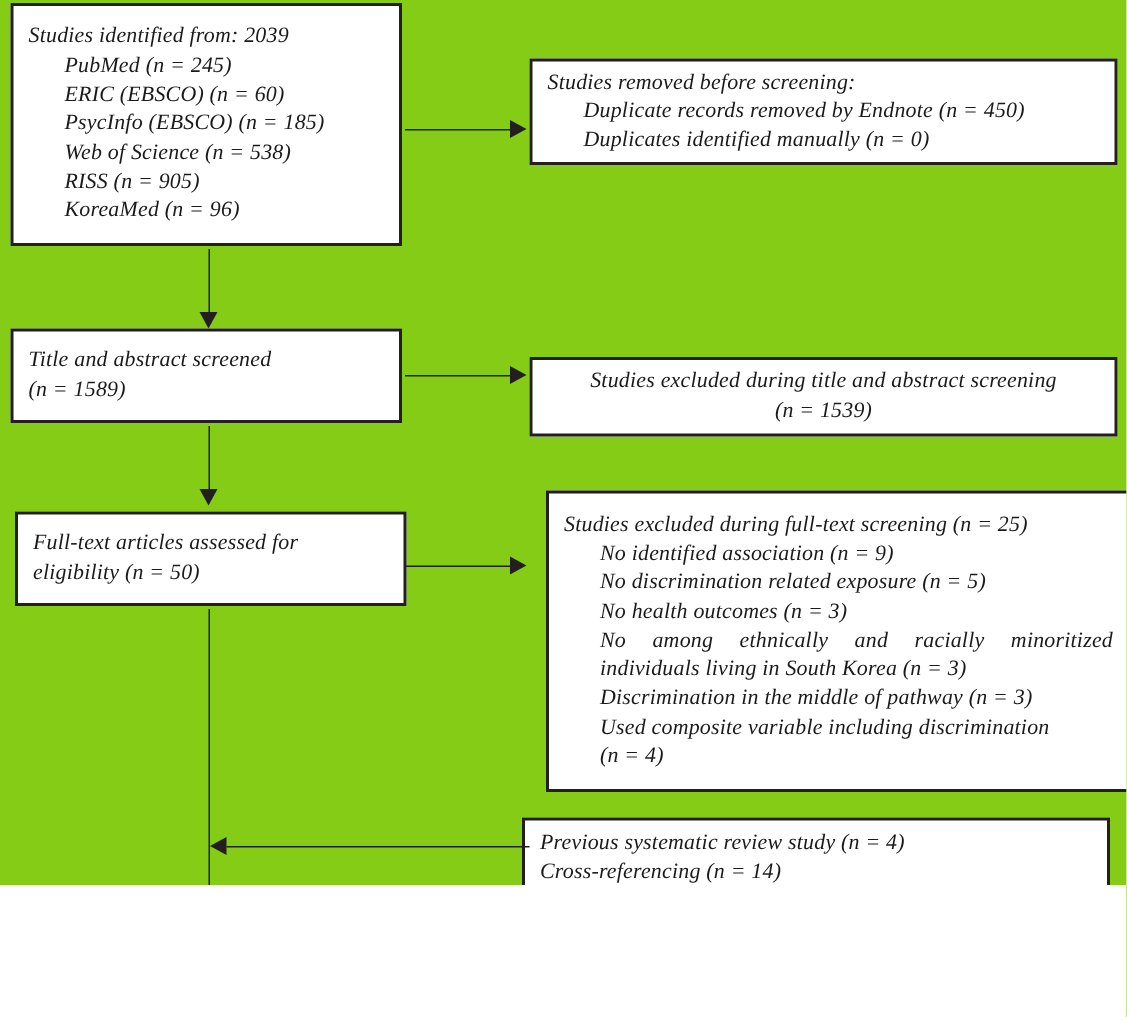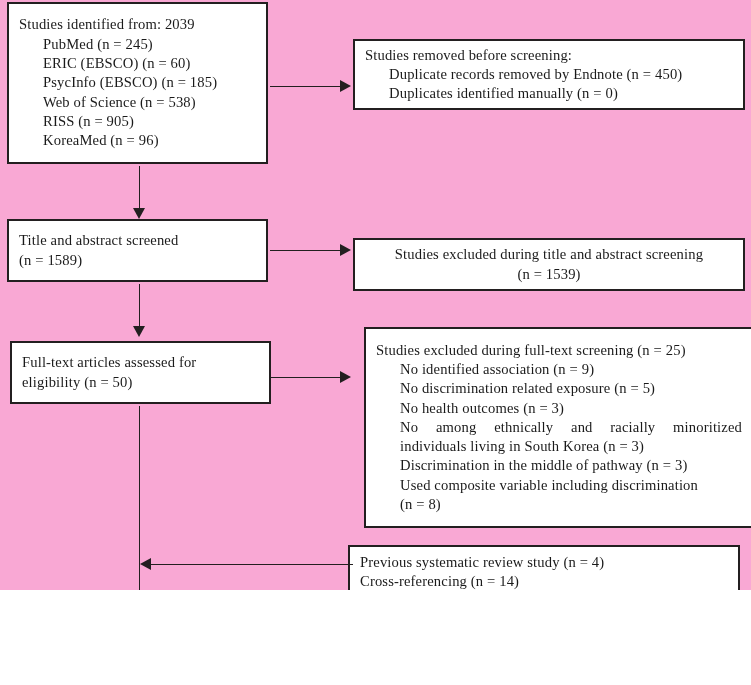--- a/index.html
+++ b/index.html
@@ -8,22 +8,23 @@
     background: #ffffff;
   }
   body {
     font-family: "Liberation Serif", "DejaVu Serif", serif;
     color: #1a1a1a;
   }
   #diagram {
     position: relative;
     width: 751px;
     height: 590px;
-    background: #f9a8d4;
+    background: #84cc16;
     overflow: hidden;
+    font-style: italic;
   }
   .box {
     position: absolute;
     box-sizing: border-box;
     border: 2px solid #231f20;
     background: #ffffff;
     display: flex;
     flex-direction: column;
     justify-content: center;
   }
@@ -161,21 +162,21 @@
   <div class="box" id="box-excluded-ft">
     <div class="lines">
       <div class="ln">Studies excluded during full-text screening (n = 25)</div>
       <div class="ln indent">No identified association (n = 9)</div>
       <div class="ln indent">No discrimination related exposure (n = 5)</div>
       <div class="ln indent">No health outcomes (n = 3)</div>
       <div class="ln justify">No among ethnically and racially minoritized</div>
       <div class="ln indent">individuals living in South Korea (n = 3)</div>
       <div class="ln indent">Discrimination in the middle of pathway (n = 3)</div>
       <div class="ln indent">Used composite variable including discrimination</div>
-      <div class="ln indent">(n = 8)</div>
+      <div class="ln indent">(n = 4)</div>
     </div>
   </div>
 
   <div class="box" id="box-other-sources">
     <div class="lines">
       <div class="ln">Previous systematic review study (n = 4)</div>
       <div class="ln">Cross-referencing (n = 14)</div>
     </div>
   </div>
 

